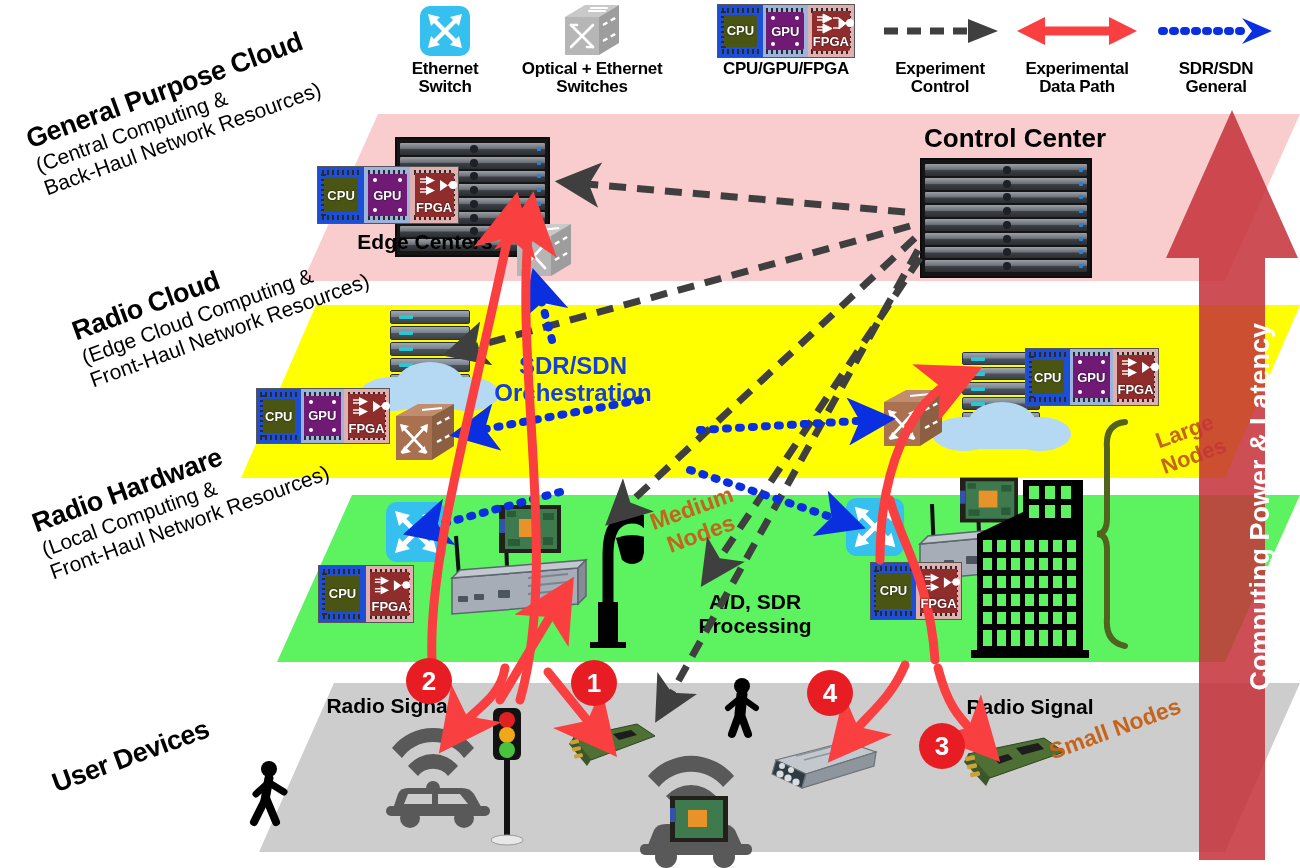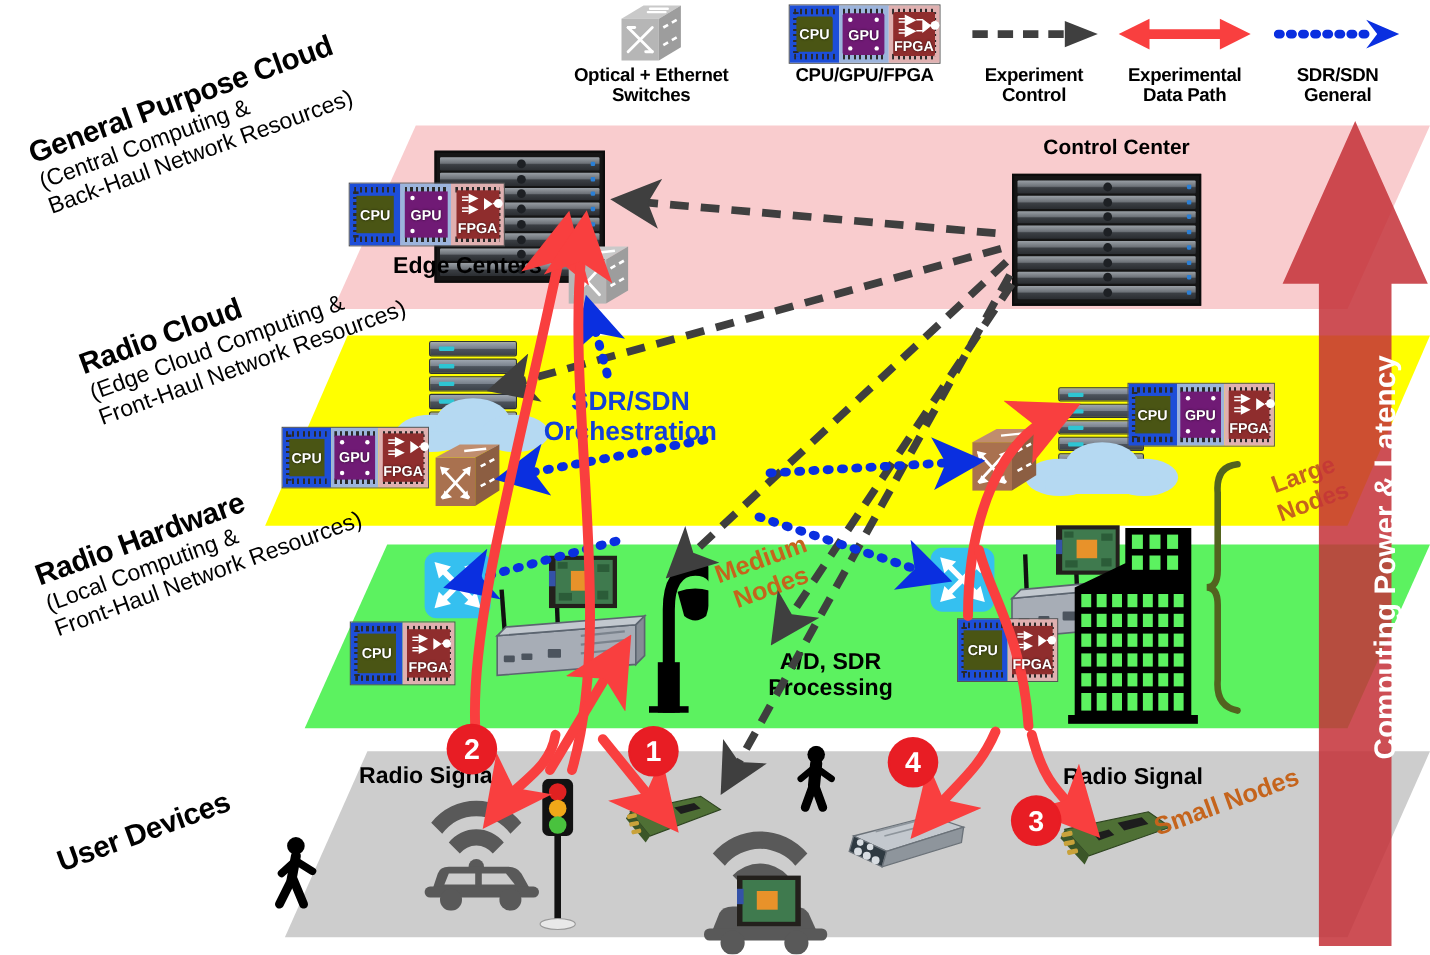--- a/index.html
+++ b/index.html
@@ -163,20 +163,39 @@
 
     <polygon points="316,305 1300,305 1225,478 241,478" fill="#ffff00"></polygon>
 
     <polygon points="352,495 1300,495 1225,662 277,662" fill="#5cf260"></polygon>
 
     <polygon points="334,683 1300,683 1225,852 259,852" fill="#cdcdcd"></polygon>
   </svg>
 
   <div id="legend">
 
+    <div class="legend-item" style="left:383px; top:2px; width:124px;">
+      <div class="legend-gfx">
+        <svg width="52" height="52" viewBox="0 0 52 52">
+          <rect x="1" y="1" width="50" height="50" rx="10" fill="#35c0f0"></rect>
+          <g stroke="#ffffff" stroke-width="4.2" fill="none" stroke-linecap="round">
+            <path d="M13 13 L39 39"></path>
+              <path d="M39 13 L13 39"></path>
+          </g>
+          <g fill="#ffffff">
+            <polygon points="9,9 21,12 12,21"></polygon>
+            <polygon points="43,9 40,21 31,12"></polygon>
+            <polygon points="9,43 12,31 21,40"></polygon>
+            <polygon points="43,43 31,40 40,31"></polygon>
+          </g>
+        </svg>
+      </div>
+      <div class="legend-label">Ethernet
+Switch</div>
+    </div>
 
     <div class="legend-item" style="left:497px; top:2px; width:190px;">
       <div class="legend-gfx">
         <svg width="62" height="56" viewBox="0 0 62 56">
           <polygon points="4,14 38,14 58,2 24,2" fill="#c9c9c9"></polygon>
           <polygon points="38,14 58,2 58,40 38,52" fill="#9d9d9d"></polygon>
           <rect x="4" y="14" width="34" height="38" fill="#b6b6b6"></rect>
           <g stroke="#ffffff" stroke-width="2.6" fill="none" stroke-linecap="round">
             <path d="M10 22 L32 44"></path>
               <path d="M32 22 L10 44"></path>
@@ -369,21 +388,21 @@
     </g>
     <g stroke="#ffffff" stroke-width="2.2" fill="none">
         <path d="M28 8 L46 6"></path>
       </g>
     <g stroke="#ffffff" stroke-width="2.4" stroke-dasharray="5,4" fill="none">
       <path d="M42 22 L56 14"></path>
         <path d="M42 38 L56 30"></path>
     </g>
   </svg>
 
-  <div class="blk-label" style="left:900px; top:124px; width:230px; font-size:19px;">Control Center</div>
+  <div class="blk-label" style="left:900px; top:124px; width:230px; font-size:26px;">Control Center</div>
   <div class="rack" style="left:920px; top:158px; width:172px; height:120px;">
     <div class="u"></div>
       <div class="u"></div>
       <div class="u"></div>
       <div class="u"></div>
     <div class="u"></div>
       <div class="u"></div>
       <div class="u"></div>
       <div class="u"></div>
   </div>

